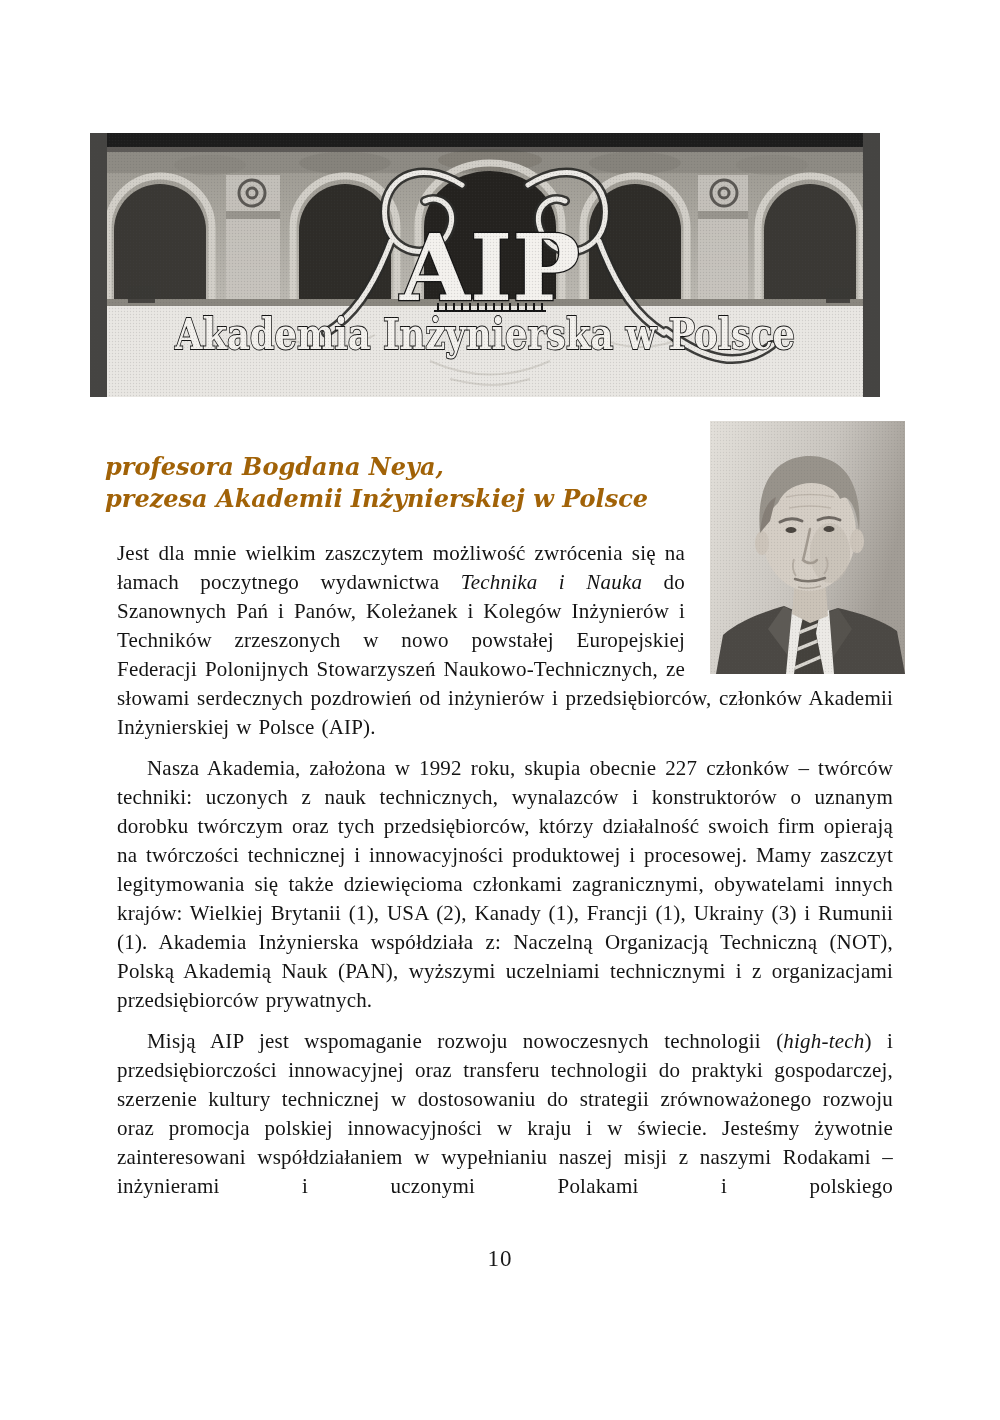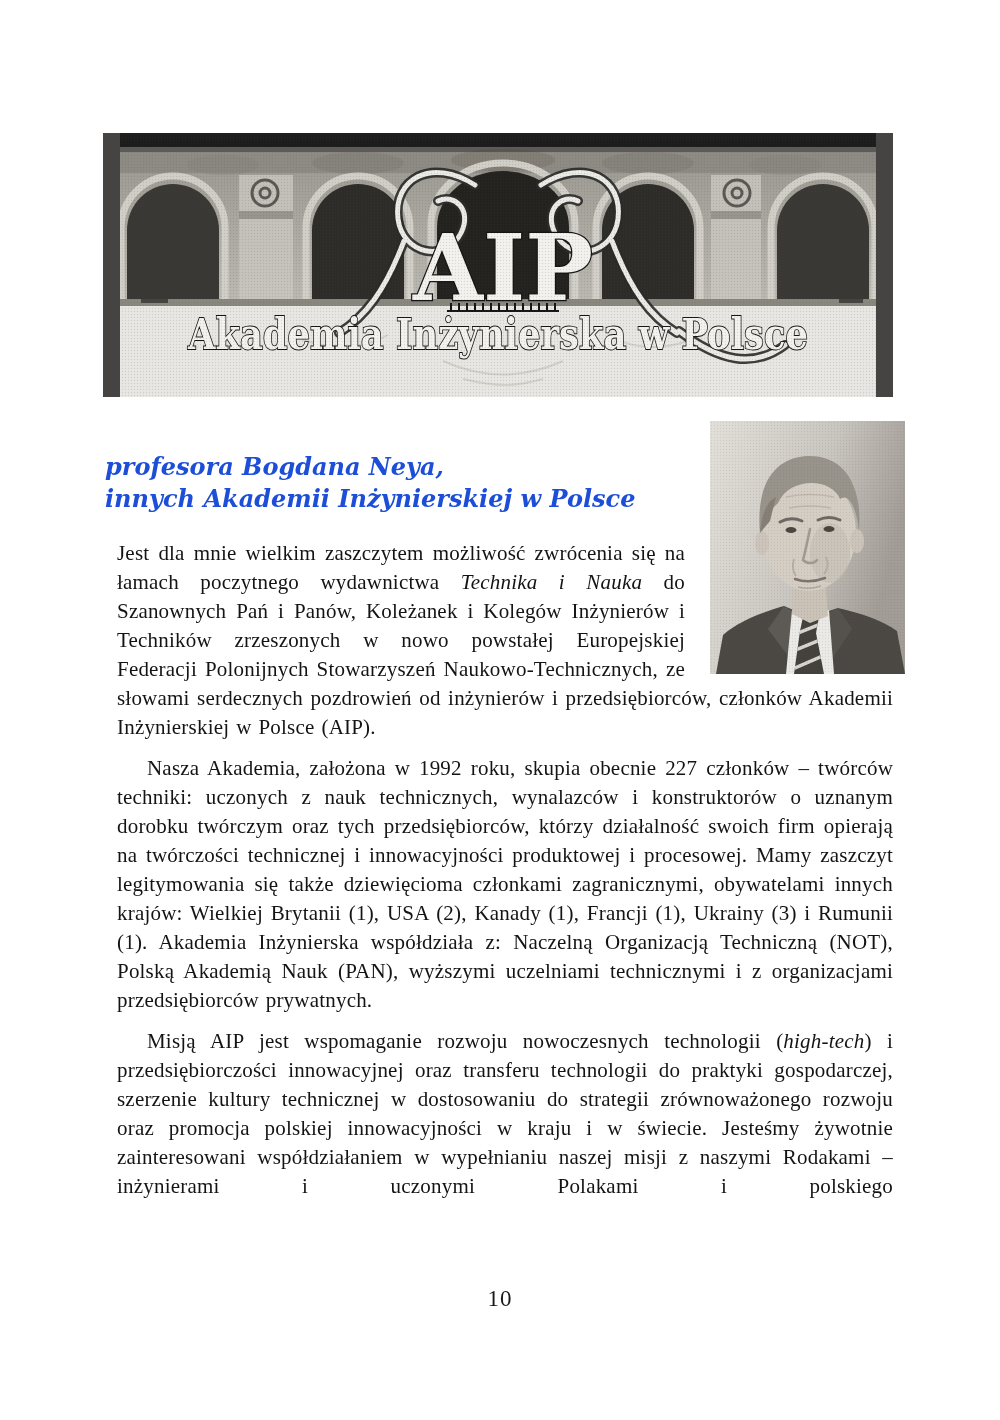--- a/index.html
+++ b/index.html
@@ -9,21 +9,21 @@
     height: 1420px;
     background: #ffffff;
     overflow: hidden;
     color: #161616;
     font-family: "Liberation Serif", serif;
   }
 
   
   .banner {
     position: absolute;
-    left: 103px;
+    left: 90px;
     top: 133px;
     width: 790px;
     height: 264px;
   }
   .banner svg { display: block; width: 790px; height: 264px; }
 
   
   .content {
     position: absolute;
     left: 105px;
@@ -41,21 +41,21 @@
     word-spacing: 10px;
     color: #141414;
   }
   .byline {
     font-family: "DejaVu Serif", serif;
     font-style: italic;
     font-weight: bold;
     font-size: 24px;
     line-height: 32px;
     margin-bottom: 24px;
-    color: #1d4ed8;
+    color: #a16207;
   }
   .flow { width: 800px; }
   .portrait-float {
     float: right;
     width: 220px;
     height: 232px;
   }
   .portrait-float svg {
     display: block;
     width: 195px;
@@ -71,21 +71,21 @@
     text-align: justify;
     color: #141414;
   }
   .para.indent { text-indent: 30px; font-family: Liberation Serif, serif; }
   .para.stretch-last { text-align-last: justify; }
   .para em { font-style: italic; }
 
   .page-number {
     position: absolute;
     left: 0;
-    top: 1286px;
+    top: 1246px;
     width: 1000px;
     text-align: center;
     font-size: 23px;
     letter-spacing: 1px;
     color: #1a1a1a;
   }
 </style>
 </head>
 <body>
 
@@ -265,21 +265,21 @@
 
           <path d="M 85,158 Q 99,163 115,157" fill="none" stroke="#7c756d" stroke-width="2.5" stroke-linecap="round"></path>
           <path d="M 88,166 Q 99,169 111,165" fill="none" stroke="#b0a89e" stroke-width="1.5"></path>
 
           <rect width="195" height="253" fill="url(#ht2)" opacity="0.14"></rect>
         </svg>
       </div>
 
       <div class="byline">
         <div>profesora Bogdana Neya,</div>
-        <div>innych Akademii Inżynierskiej w Polsce</div>
+        <div>prezesa Akademii Inżynierskiej w Polsce</div>
       </div>
 
       <p class="para"><span>Jest dla mnie wielkim zaszczytem możliwość zwrócenia się na łamach poczytnego wydawnictwa </span><em>Technika i Nauka</em><span> do Szanownych Pań i Panów, Koleżanek i Kolegów Inżynierów i Techników zrzeszonych w nowo powstałej Europejskiej Federacji Polonijnych Stowarzyszeń Naukowo-Technicznych, ze słowami serdecznych pozdrowień od inżynierów i przedsiębiorców, członków Akademii Inżynierskiej w Polsce (AIP).</span></p>
       <p class="para indent"><span>Nasza Akademia, założona w 1992 roku, skupia obecnie 227 członków – twórców techniki: uczonych z nauk technicznych, wynalazców i konstruktorów o uznanym dorobku twórczym oraz tych przedsiębiorców, którzy działalność swoich firm opierają na twórczości technicznej i innowacyjności produktowej i procesowej. Mamy zaszczyt legitymowania się także dziewięcioma członkami zagranicznymi, obywatelami innych krajów: Wielkiej Brytanii (1), USA (2), Kanady (1), Francji (1), Ukrainy (3) i Rumunii (1). Akademia Inżynierska współdziała z: Naczelną Organizacją Techniczną (NOT), Polską Akademią Nauk (PAN), wyższymi uczelniami technicznymi i z organizacjami przedsiębiorców prywatnych.</span></p>
       <p class="para indent stretch-last"><span>Misją AIP jest wspomaganie rozwoju nowoczesnych technologii (</span><em>high-tech</em><span>) i przedsiębiorczości innowacyjnej oraz transferu technologii do praktyki gospodarczej, szerzenie kultury technicznej w dostosowaniu do strategii zrównoważonego rozwoju oraz promocja polskiej innowacyjności w kraju i w świecie. Jesteśmy żywotnie zainteresowani współdziałaniem w wypełnianiu naszej misji z naszymi Rodakami – inżynierami i uczonymi Polakami i polskiego</span></p>
     </div>
   </div>
 
   <div class="page-number">10</div>
 </div>

